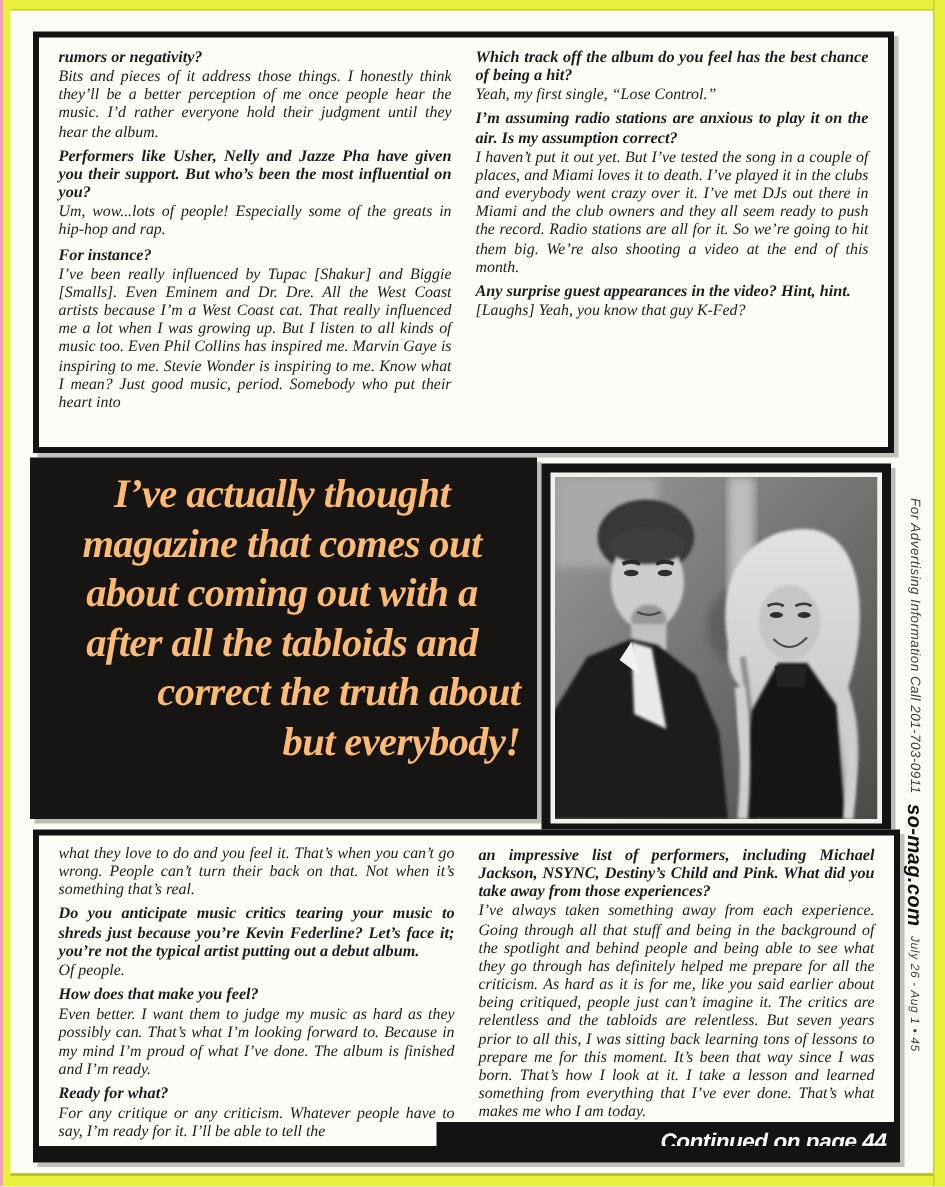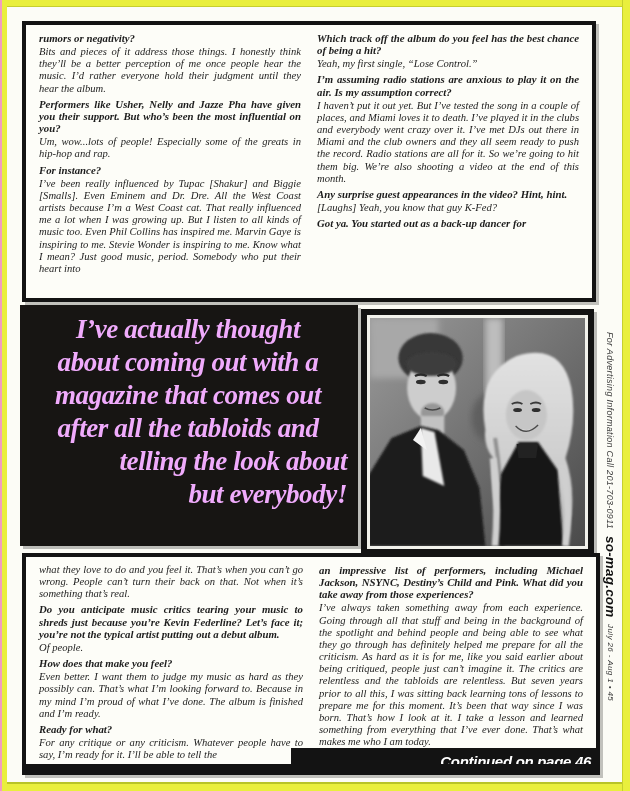--- a/index.html
+++ b/index.html
@@ -24,21 +24,21 @@
   .top-box{left:22px;top:21px;width:574px;height:281px;}
   .bottom-box{left:22px;top:553px;width:578px;height:222px;border-bottom-width:11px;}
   .col{width:50%;}
   .col p{margin:0 0 2px;font-size:10.6px;line-height:12.15px;text-align:justify;}
   .col p.question{font-weight:bold;margin:3px 0 2px;font-size:10.8px;}
   .col p:first-child{margin-top:0;}
 
   
   .quote-box{
     position:absolute;left:20px;top:305px;width:338px;height:241px;
-    background:#171513;color:#f0abfc;padding:8px 8px 0 6px;overflow:hidden;
+    background:#171513;color:#fdba74;padding:8px 8px 0 6px;overflow:hidden;
     box-shadow:3px 3px 0 rgba(40,40,40,.3);
   }
   .quote-box p{margin:0;font-weight:bold;font-size:27px;line-height:33px;white-space:nowrap;letter-spacing:-.4px;}
   .q-center{text-align:center;}
   .q-right{text-align:right;padding-right:3px;}
 
   
   .photo-frame{
     position:absolute;left:361px;top:309px;width:233px;height:246px;margin:0;
     background:#131313;padding:6px;box-shadow:3px 3px 0 rgba(40,40,40,.3);
@@ -84,30 +84,29 @@
         <p class="question">For instance?</p>
         <p class="answer">I’ve been really influenced by Tupac [Shakur] and Biggie [Smalls]. Even Eminem and Dr. Dre. All the West Coast artists because I’m a West Coast cat. That really influenced me a lot when I was growing up. But I listen to all kinds of music too. Even Phil Collins has inspired me. Marvin Gaye is inspiring to me. Stevie Wonder is inspiring to me. Know what I mean? Just good music, period. Somebody who put their heart into</p>
       </div>
     <div class="col">
         <p class="question">Which track off the album do you feel has the best chance of being a hit?</p>
         <p class="answer">Yeah, my first single, “Lose Control.”</p>
         <p class="question">I’m assuming radio stations are anxious to play it on the air. Is my assumption correct?</p>
         <p class="answer">I haven’t put it out yet. But I’ve tested the song in a couple of places, and Miami loves it to death. I’ve played it in the clubs and everybody went crazy over it. I’ve met DJs out there in Miami and the club owners and they all seem ready to push the record. Radio stations are all for it. So we’re going to hit them big. We’re also shooting a video at the end of this month.</p>
         <p class="question">Any surprise guest appearances in the video? Hint, hint.</p>
         <p class="answer">[Laughs] Yeah, you know that guy K-Fed?</p>
-        <p class="question">Got ya. You started out as a back-up dancer for</p>
       </div>
   </section>
 
   <section class="quote-box">
       <p class="q-center">I’ve actually thought</p>
+      <p class="q-center">magazine that comes out</p>
       <p class="q-center">about coming out with a</p>
-      <p class="q-center">magazine that comes out</p>
       <p class="q-center">after all the tabloids and</p>
-      <p class="q-right">telling the look about</p>
+      <p class="q-right">correct the truth about</p>
       <p class="q-right">but everybody!</p>
     </section>
 
   <figure class="photo-frame">
     <div class="photo-mat">
       <svg viewBox="0 0 220 228" preserveAspectRatio="none">
         <defs>
           <linearGradient id="bg" x1="0" y1="0" x2="1" y2="1">
             <stop offset="0" stop-color="#9a9a9a"></stop>
             <stop offset="0.55" stop-color="#6e6e6e"></stop>
@@ -174,21 +173,21 @@
         <p class="answer">Even better. I want them to judge my music as hard as they possibly can. That’s what I’m looking forward to. Because in my mind I’m proud of what I’ve done. The album is finished and I’m ready.</p>
         <p class="question">Ready for what?</p>
         <p class="answer">For any critique or any criticism. Whatever people have to say, I’m ready for it. I’ll be able to tell the</p>
       </div>
     <div class="col">
         <p class="question">an impressive list of performers, including Michael Jackson, NSYNC, Destiny’s Child and Pink. What did you take away from those experiences?</p>
         <p class="answer">I’ve always taken something away from each experience. Going through all that stuff and being in the background of the spotlight and behind people and being able to see what they go through has definitely helped me prepare for all the criticism. As hard as it is for me, like you said earlier about being critiqued, people just can’t imagine it. The critics are relentless and the tabloids are relentless. But seven years prior to all this, I was sitting back learning tons of lessons to prepare me for this moment. It’s been that way since I was born. That’s how I look at it. I take a lesson and learned something from everything that I’ve ever done. That’s what makes me who I am today.</p>
         <p class="question">Who is that person?</p>
       </div>
     <div class="continued-bar">
-      <span>Continued on page 46</span>
+      <span>Continued on page 44</span>
     </div>
   </section>
 
   <aside class="sidebar">
     <span class="ad-info">For Advertising Information Call 201-703-0911</span>
     <span class="site">so-mag.com</span>
     <span class="issue">July 26 - Aug 1 • 45</span>
   </aside>
 
 </div>

